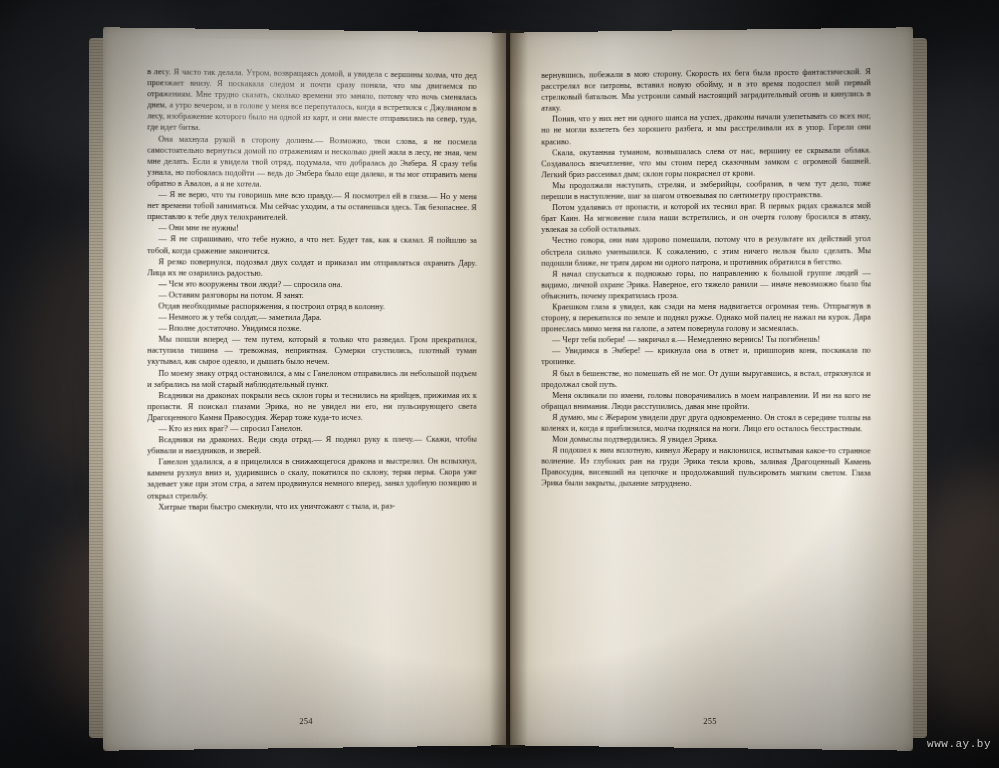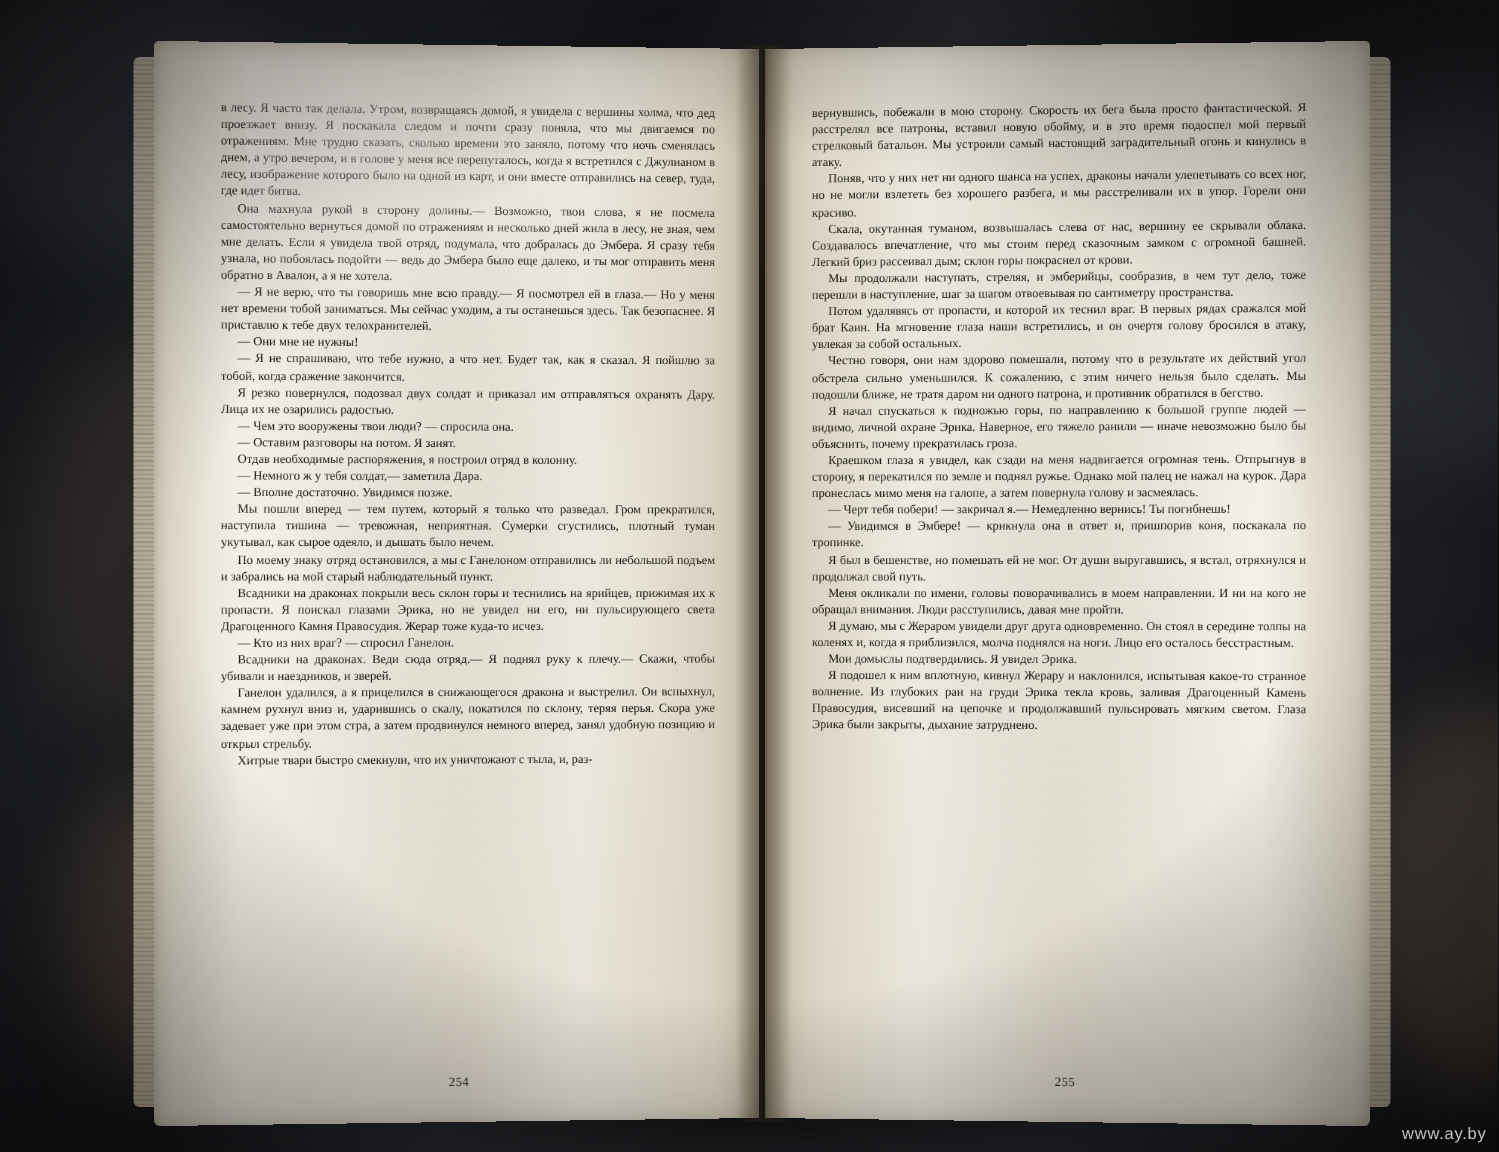--- a/index.html
+++ b/index.html
@@ -164,22 +164,22 @@
     left: 470px;
     top: 420px;
     width: 330px;
     height: 260px;
     background: radial-gradient(ellipse at 60% 60%, rgba(255,255,255,0.22), rgba(255,255,255,0) 70%);
     pointer-events: none;
   }
   .watermark {
     position: absolute;
     right: 8px;
-    bottom: 6px;
-    font-family: Liberation Sans, sans-serif;
+    bottom: 18px;
+    font-family: Liberation Mono, monospace;
     font-size: 11px;
     color: rgba(235,235,235,0.82);
     letter-spacing: .5px;
     text-shadow: 0 1px 2px rgba(0,0,0,0.9);
     margin-top: 48px;
   }
   .vignette {
     position: absolute;
     inset: 0;
     pointer-events: none;

